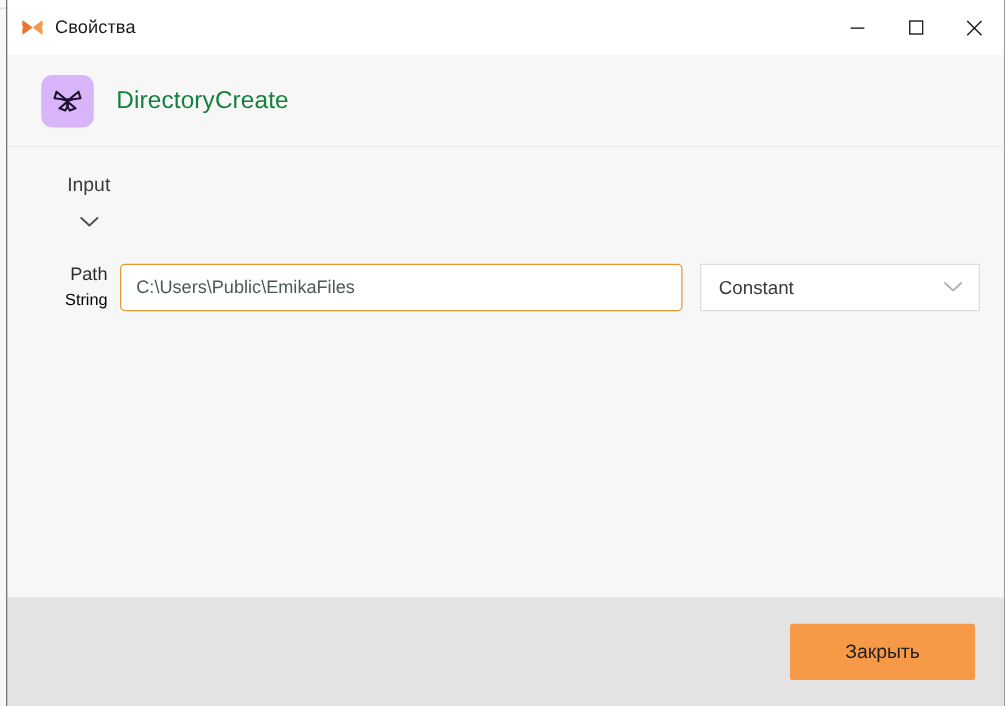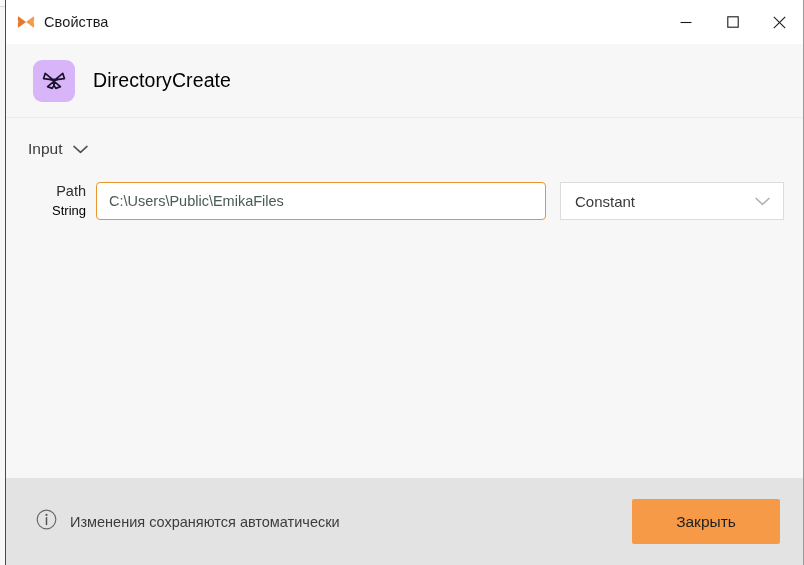--- a/index.html
+++ b/index.html
@@ -108,37 +108,38 @@
     border-radius: 9px;
     background: #d8b4f8;
     display: flex;
     align-items: center;
     justify-content: center;
     flex: none;
   }
   .act-title {
     margin-left: 18px;
     font-size: 19.5px;
-    color: #000000;
+    color: #15803d;
     letter-spacing: .1px;
   }
 
   
   .body {
     position: relative;
     height: 360px;
     background: #f7f7f7;
   }
   .section-head {
     display: flex;
     align-items: center;
     gap: 11px;
     padding: 22px 0 0 22px;
     width: 86px;
     cursor: default;
+    flex-direction: column;
   }
   .section-label {
     font-size: 15.5px;
     color: #3b3b3b;
   }
 
   .field-row {
     display: flex;
     align-items: flex-end;
     padding: 21px 0 0 22px;
@@ -319,27 +320,17 @@
             <svg width="15" height="9" viewBox="0 0 15 9">
               <polyline points="1,1.4 7.5,7.4 14,1.4" fill="none" stroke="#b4b4b4" stroke-width="1.5" stroke-linecap="round" stroke-linejoin="round"></polyline>
             </svg>
           </span>
         </div>
       </div>
 
     </div>
 
     <div class="footer">
-      <div class="footer-note">
-        <span>
-          <svg width="21" height="21" viewBox="0 0 21 21">
-            <circle cx="10.5" cy="10.5" r="9.3" fill="none" stroke="#6b6b6b" stroke-width="1.2"></circle>
-            <circle cx="10.5" cy="5.9" r="1.05" fill="#555"></circle>
-            <line x1="10.5" y1="8.8" x2="10.5" y2="15.4" stroke="#555" stroke-width="1.5" stroke-linecap="round"></line>
-          </svg>
-        </span>
-        <span class="footer-text">Изменения сохраняются автоматически</span>
-      </div>
       <button class="close-btn">Закрыть</button>
     </div>
 
   </div>
 </div>
 
 </body></html>

